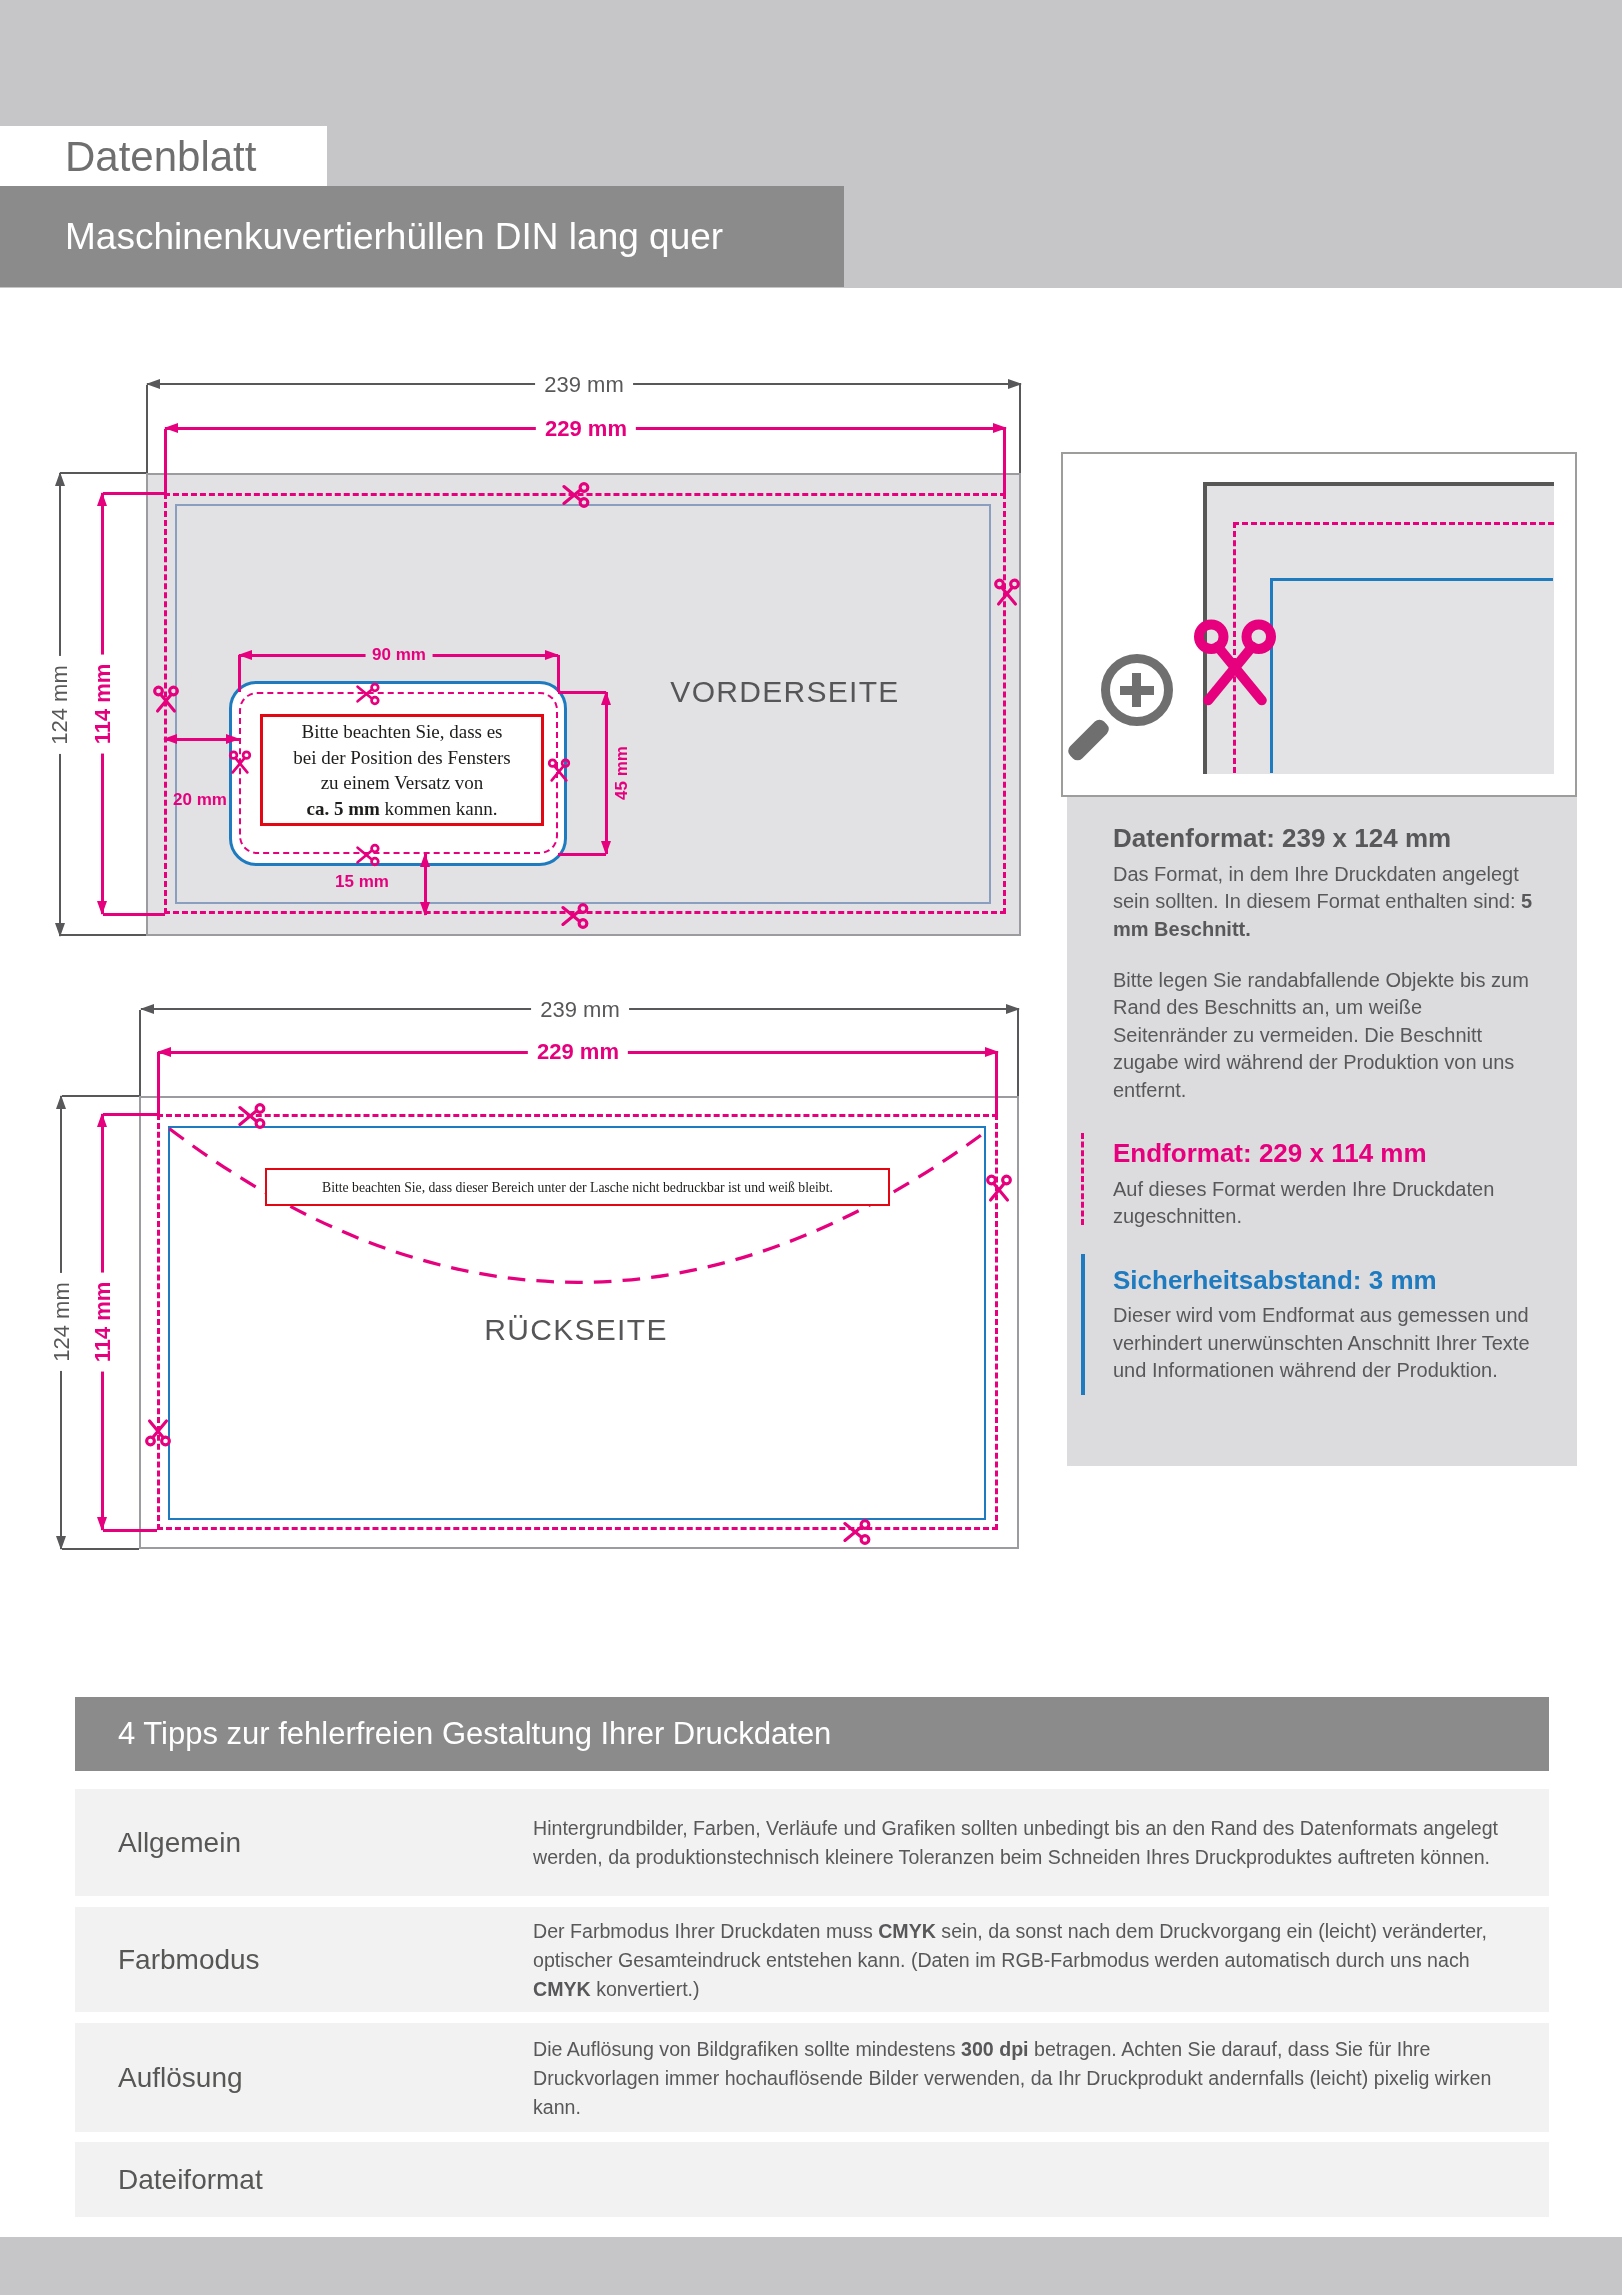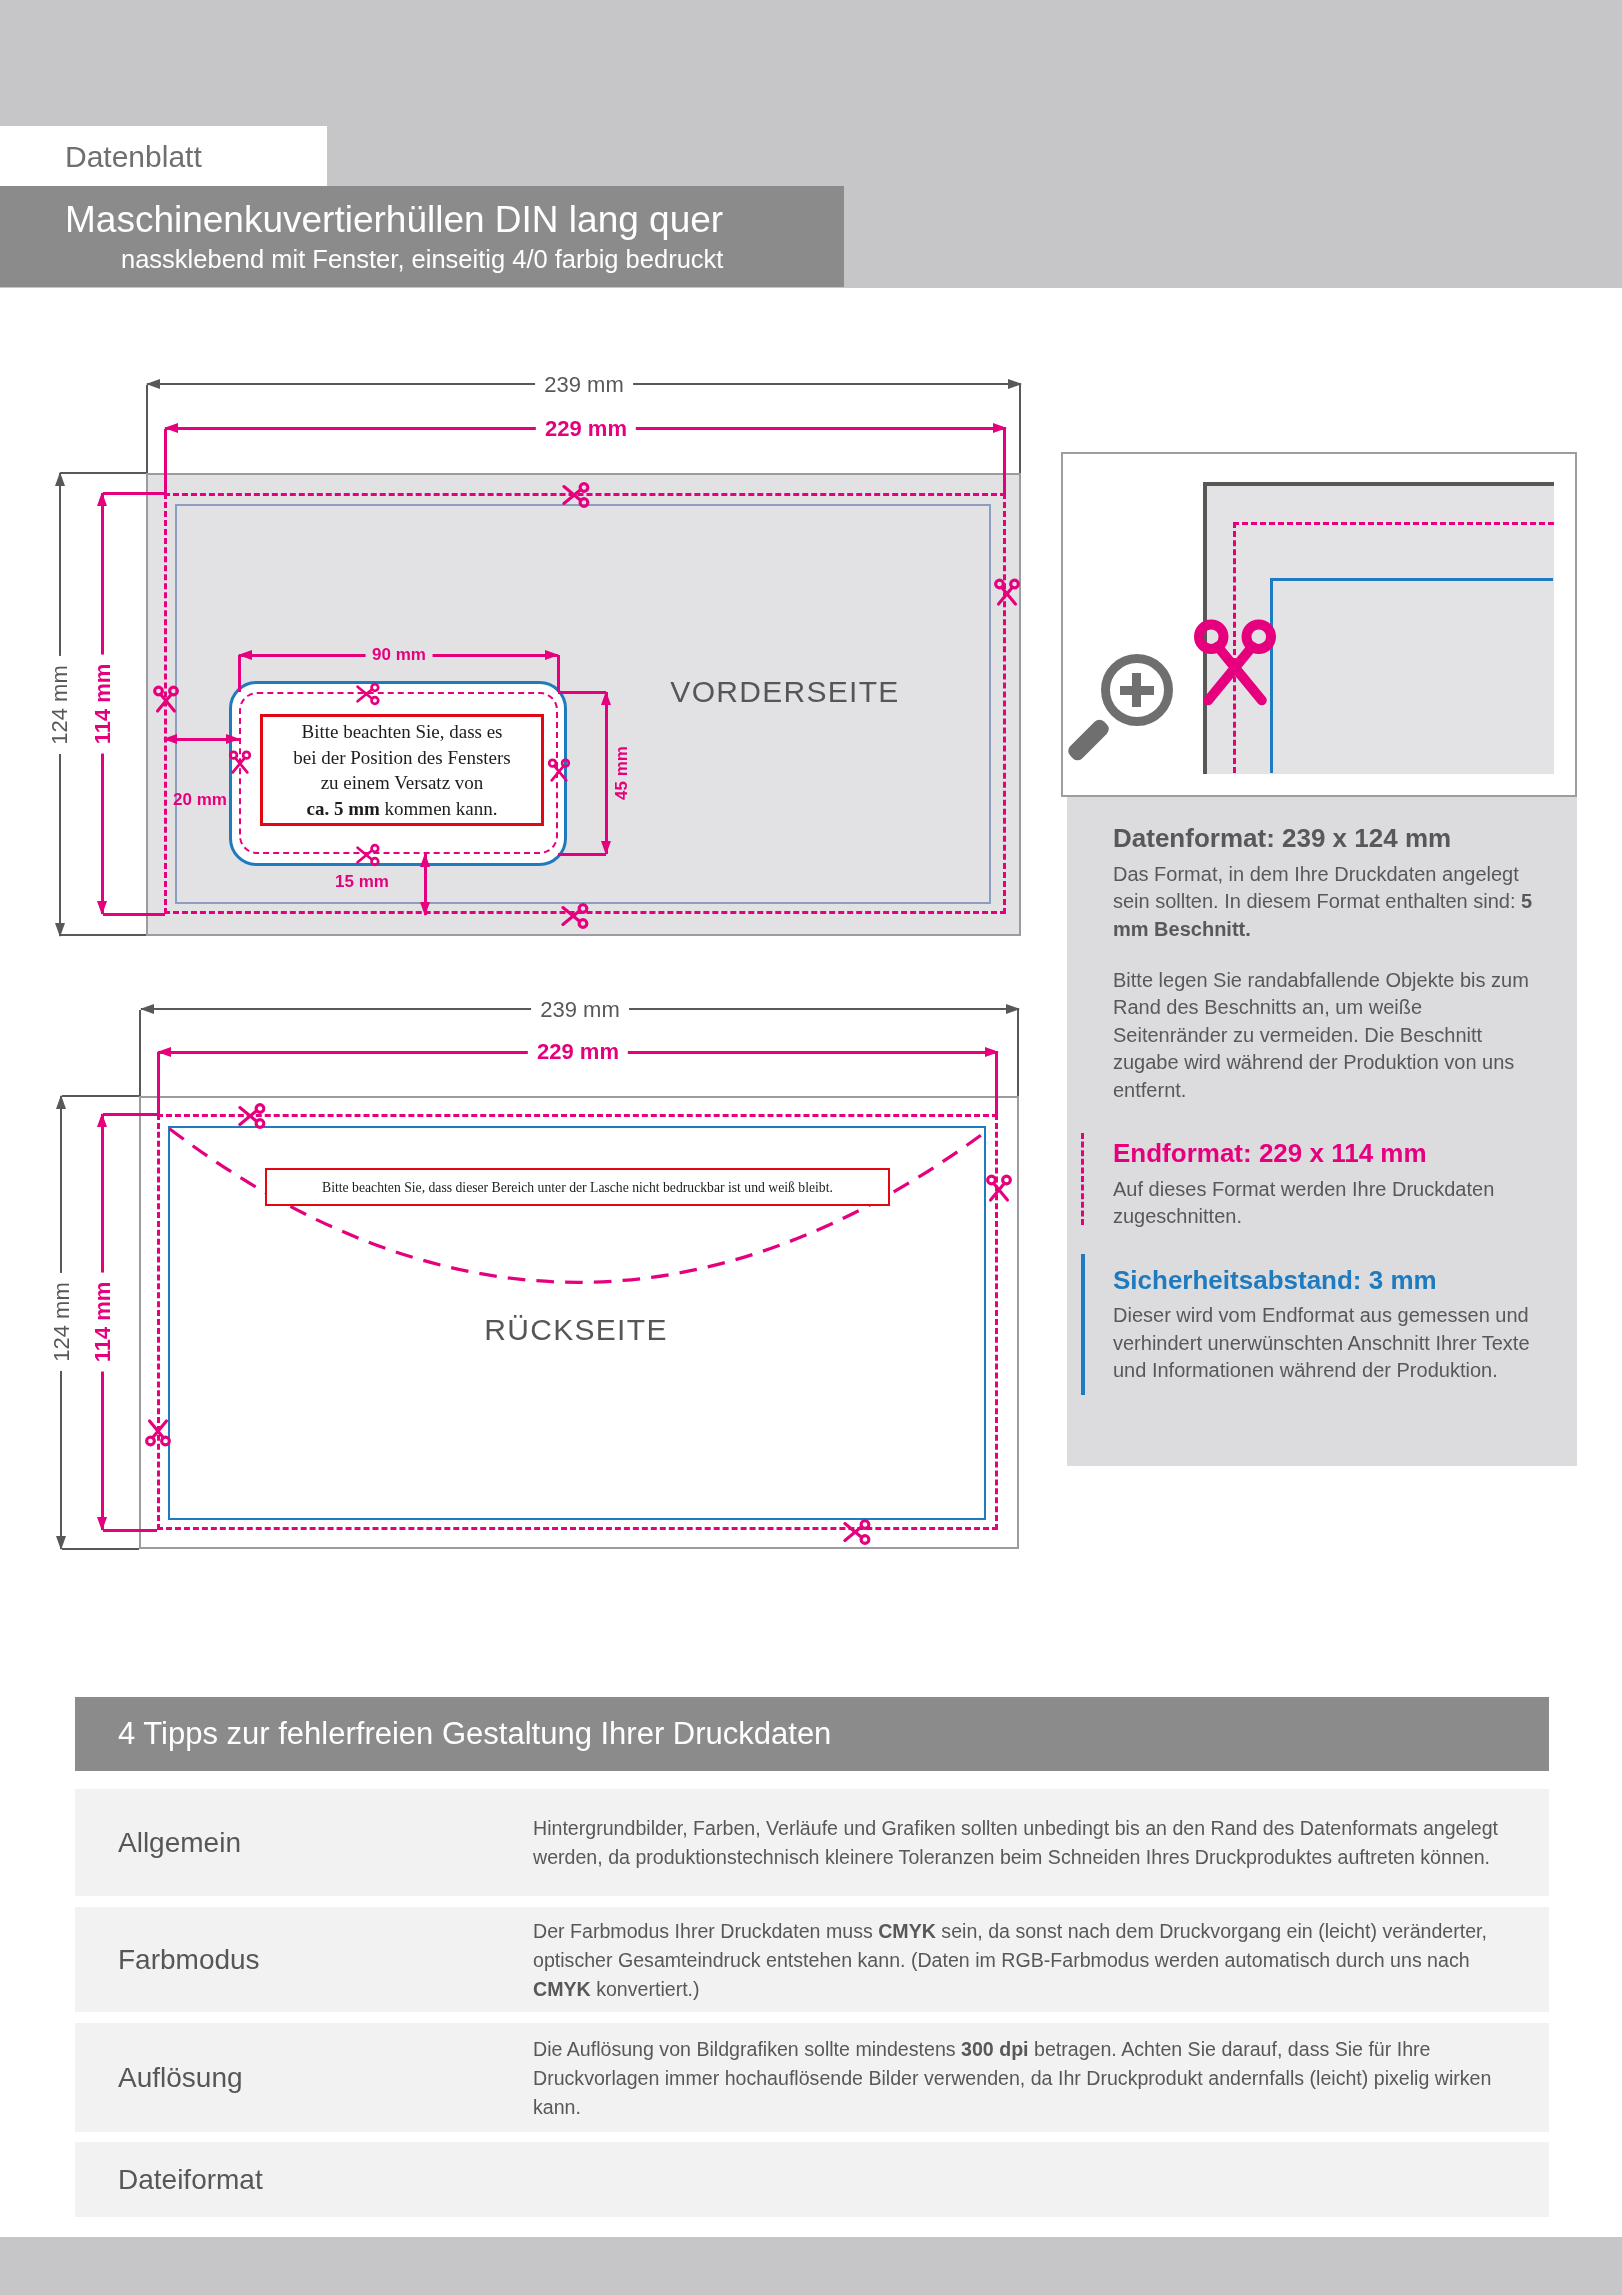--- a/index.html
+++ b/index.html
@@ -4,21 +4,21 @@
 <style>
   html,body{margin:0;padding:0;background:#ffffff;}
   .page{position:relative;width:1623px;height:2295px;background:#ffffff;overflow:hidden;
         font-family:"Liberation Sans", sans-serif;}
   .abs{position:absolute;}
 
   
   .topband{position:absolute;left:0;top:0;width:1623px;height:288px;background:#c6c5c7;}
   .titlebox{position:absolute;left:0;top:126px;width:327px;height:61px;background:#ffffff;
             display:flex;align-items:center;}
-  .titlebox span{padding-left:65px;font-size:30px;color:#6f6f6f;}
+  .titlebox span{padding-left:65px;font-size:42px;color:#6f6f6f;}
   .prodband{position:absolute;left:0;top:186px;width:844px;height:101px;background:#8b8b8b;
             display:flex;flex-direction:column;justify-content:center;color:#fff;}
   .prodband .l1{padding-left:65px;font-size:37px;}
   .prodband .l2{padding-left:121px;font-size:25.5px;margin-top:3.9px;}
 
   
   .rect{position:absolute;box-sizing:border-box;}
   .dimh{position:absolute;height:2px;background:currentColor;}
   .dimv{position:absolute;width:2px;background:currentColor;}
   .dimh.mag,.dimv.mag{background:currentColor;}
@@ -102,21 +102,20 @@
 </svg>
 
 <div class="page">
 
   <div class="topband"></div>
   <div class="titlebox">
     <span>Datenblatt</span>
   </div>
   <div class="prodband">
     <div class="l1">Maschinenkuvertierhüllen DIN lang quer</div>
-    <div class="l2">nassklebend mit Fenster, einseitig 4/0 farbig bedruckt</div>
   </div>
 
   <div class="rect" style="left:146px;top:473px;width:875px;height:463px;background:#e2e2e4;border:2px solid #9b9ba0;"></div>
   <div class="rect" style="left:164px;top:493px;width:842px;height:421px;border:3.3px dashed #e6007e;"></div>
   <div class="rect" style="left:175px;top:504px;width:816px;height:400px;border:2.6px solid #8a9ec0;"></div>
 
   <div class="dimh gray" style="left:147px;top:383px;width:874px;"></div>
   <div class="ext" style="left:146px;top:385px;width:2px;height:88px;"></div>
   <div class="ext" style="left:1019px;top:385px;width:2px;height:88px;"></div>
   <span class="dlabel bgw grayl" style="left:584px;top:385px;">239 mm</span>

